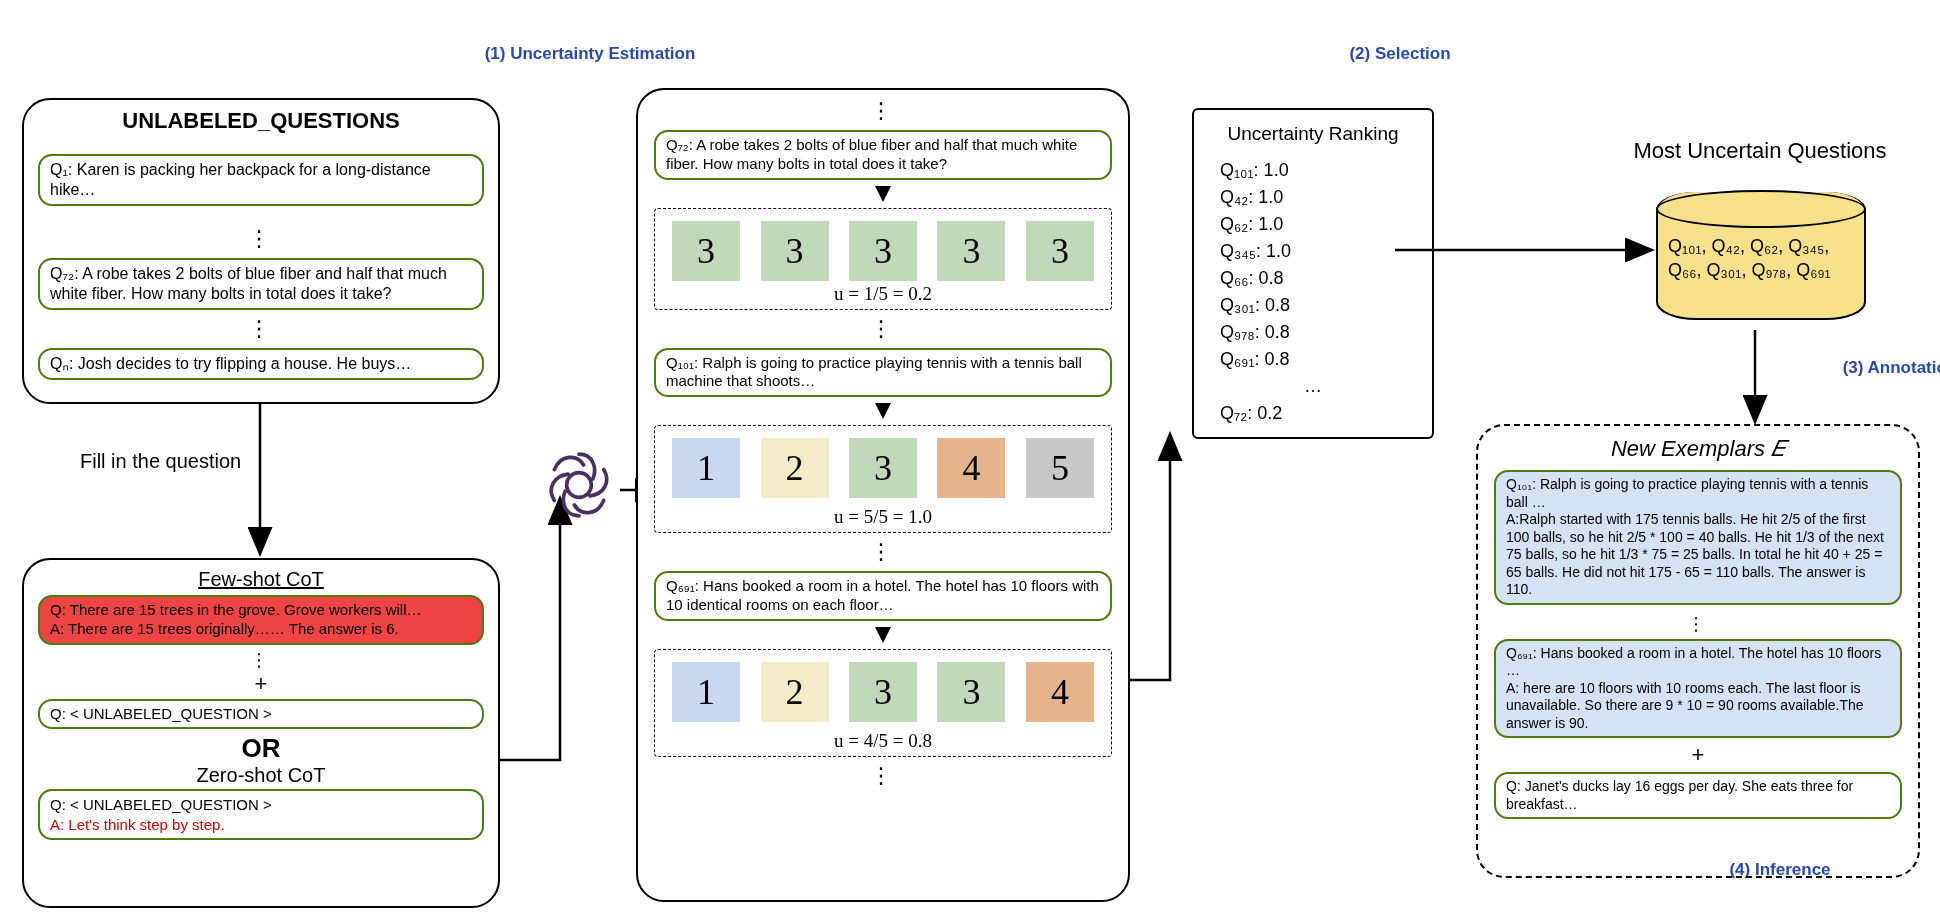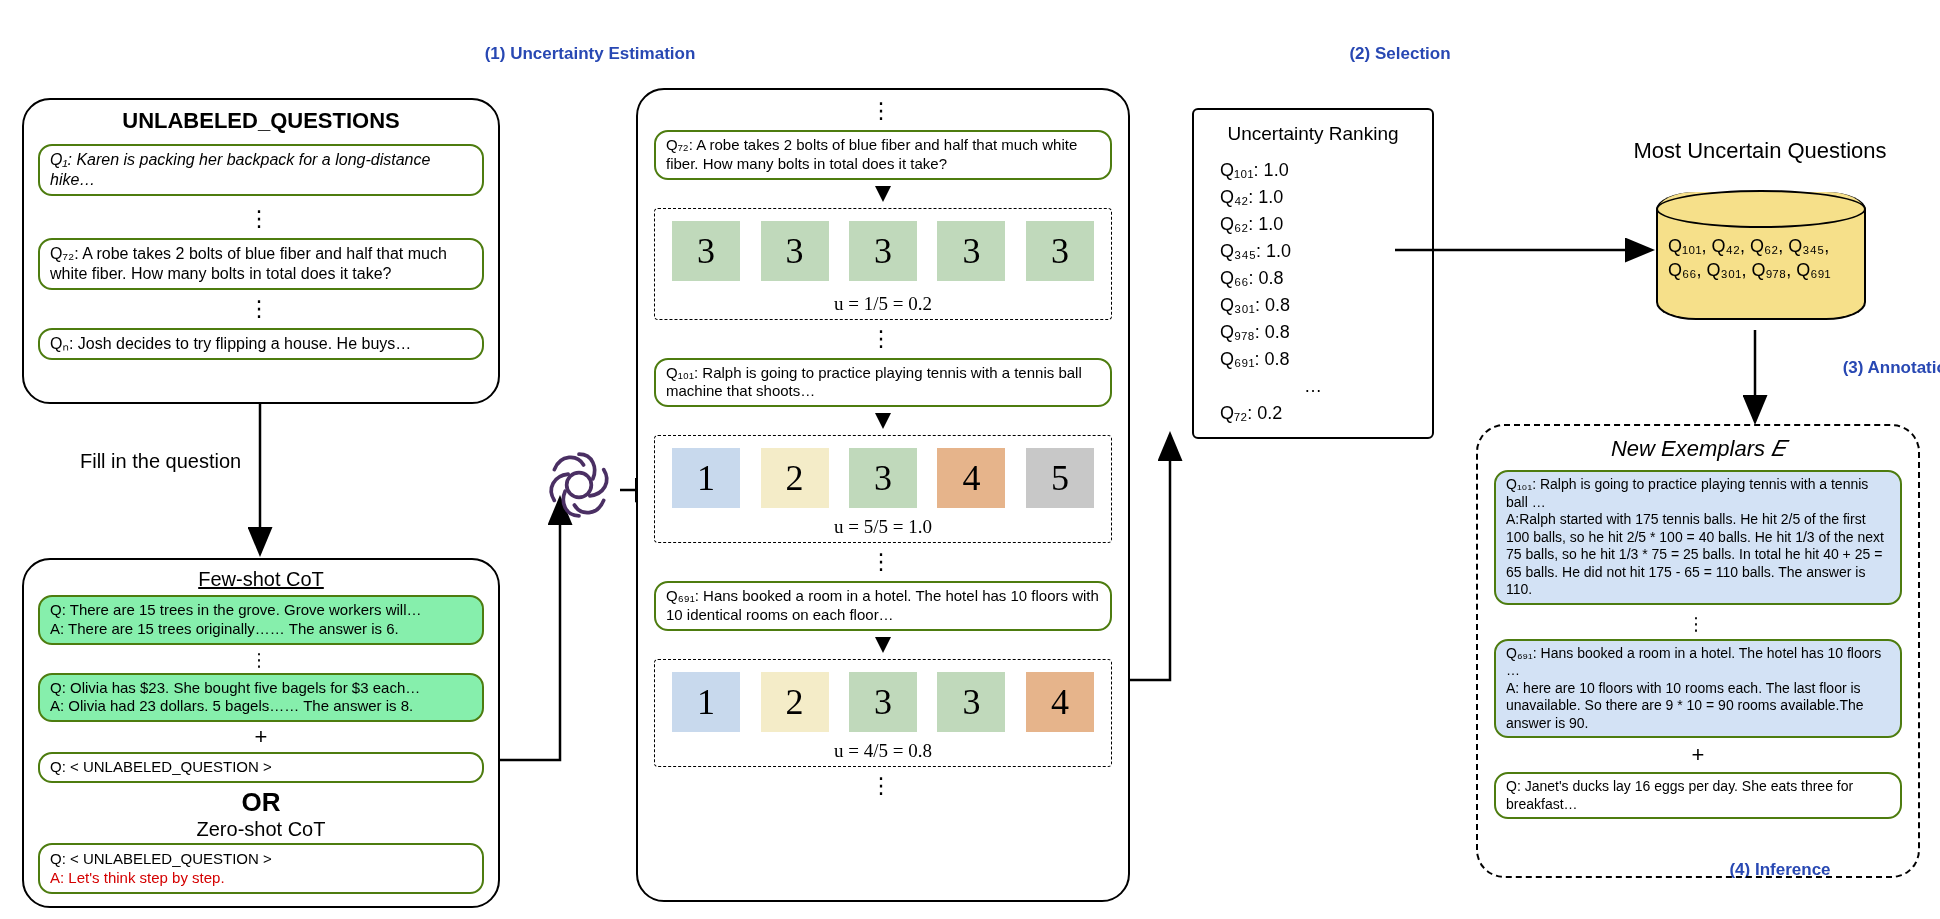--- a/index.html
+++ b/index.html
@@ -3,21 +3,21 @@
 <meta charset="utf-8">
 <style>
   html,body{margin:0;padding:0;font-family:Arial,Helvetica,sans-serif;background:#fff;color:#000;}
   .canvas{position:relative;width:1940px;height:919px;}
   .abs{position:absolute;}
   .panel{border:2px solid #000;border-radius:28px;background:#fff;}
   .stage-title{color:#2848b3;font-weight:700;font-size:17px;text-align:center;}
   .section-title{font-weight:700;font-size:22px;text-align:center;}
   .small-title{font-weight:400;font-size:20px;text-align:center;}
   .bubble{border:2px solid #4d7c0f;border-radius:14px;padding:4px 10px;font-size:16px;line-height:1.25;}
-  .fill-green{background:#86efac;}
+  .fill-green{background:#ef4444;}
   .fill-blue{background:#d3e2f5;}
   .dots{text-align:center;font-size:22px;letter-spacing:4px;}
   .plus{text-align:center;font-size:22px;}
   .dotted-box{border:1.6px dashed #000;border-radius:4px;}
   .ans-tile{width:68px;height:60px;display:inline-flex;align-items:center;justify-content:center;font-size:36px;font-family:Georgia,serif;margin:0 8px;}
   .c-blue{background:#c8d9ed;}
   .c-yellow{background:#f4ecc8;}
   .c-green{background:#c0d9bb;}
   .c-orange{background:#e6b48b;}
   .c-grey{background:#c8c8c8;}
@@ -59,35 +59,33 @@
     <line x1="1755" y1="330" x2="1755" y2="420" stroke="#000" stroke-width="2.5" marker-end="url(#ah)"></line>
   </svg>
 
   <div class="abs stage-title" style="left:400px;top:44px;width:380px;">(1) Uncertainty Estimation</div>
   <div class="abs stage-title" style="left:1300px;top:44px;width:200px;">(2) Selection</div>
   <div class="abs stage-title" style="left:1800px;top:358px;width:200px;">(3) Annotation</div>
   <div class="abs stage-title" style="left:1680px;top:860px;width:200px;">(4) Inference</div>
 
   <div class="abs panel" style="left:22px;top:98px;width:474px;height:302px;">
     <div class="section-title" style="margin-top:8px;">UNLABELED_QUESTIONS</div>
-    <div class="bubble" style="margin:10px 14px;font-style:italic;">Q₁: Karen is packing her backpack for a long-distance hike…</div>
+    <div class="bubble" style="margin:20px 14px;">Q₁: Karen is packing her backpack for a long-distance hike…</div>
     <div class="dots">⋮</div>
     <div class="bubble" style="margin:6px 14px;">Q₇₂: A robe takes 2 bolts of blue fiber and half that much white fiber. How many bolts in total does it take?</div>
     <div class="dots">⋮</div>
     <div class="bubble" style="margin:6px 14px;">Qₙ: Josh decides to try flipping a house.  He buys…</div>
   </div>
   <div class="abs small-label" style="left:80px;top:450px;">Fill in the question</div>
 
   <div class="abs panel" style="left:22px;top:558px;width:474px;height:346px;">
     <div class="small-title" style="margin-top:8px;text-decoration:underline;">Few-shot CoT</div>
     <div class="bubble fill-green" style="margin:4px 14px;white-space:pre-line;font-size:15px;">Q: There are 15 trees in the grove. Grove workers will…
 A: There are 15 trees originally…… The answer is 6.</div>
     <div class="dots" style="font-size:18px;">⋮</div>
-    <div class="bubble fill-green" style="margin:2px 14px;white-space:pre-line;font-size:15px;">Q: Olivia has $23. She bought five bagels for $3 each…
-A: Olivia had 23 dollars. 5 bagels…… The answer is 8.</div>
     <div class="plus">+</div>
     <div class="bubble" style="margin:2px 14px;font-size:15px;">Q: &lt; UNLABELED_QUESTION &gt;</div>
     <div class="section-title" style="font-size:26px;margin:4px 0 0 0;">OR</div>
     <div class="small-title">Zero-shot CoT</div>
     <div class="bubble" style="margin:2px 14px;font-size:15px;line-height:1.3;">
       <span>Q: &lt; UNLABELED_QUESTION &gt;</span><br>
       <span class="red">A: Let's think step by step.</span>
     </div>
   </div>
 
@@ -109,21 +107,21 @@
     <div class="dots" style="margin-top:8px;">⋮</div>
 
     <div class="bubble" style="margin:6px 16px;font-size:15px;">Q₇₂: A robe takes 2 bolts of blue fiber and half that much white fiber. How many bolts in total does it take?</div>
     <div class="arrow-down"></div>
     <div class="dotted-box" style="margin:6px 16px;padding:12px 6px 4px 6px;text-align:center;">
       <span class="ans-tile c-green">3</span>
       <span class="ans-tile c-green">3</span>
       <span class="ans-tile c-green">3</span>
       <span class="ans-tile c-green">3</span>
       <span class="ans-tile c-green">3</span>
-      <div class="u-eq" style="margin-top:12px;">u = 1/5 = 0.2</div>
+      <div class="u-eq" style="margin-top:2px;">u = 1/5 = 0.2</div>
     </div>
 
     <div class="dots">⋮</div>
 
     <div class="bubble" style="margin:6px 16px;font-size:15px;">Q₁₀₁: Ralph is going to practice playing tennis with a tennis ball machine that shoots…</div>
     <div class="arrow-down"></div>
     <div class="dotted-box" style="margin:6px 16px;padding:12px 6px 4px 6px;text-align:center;">
       <span class="ans-tile c-blue">1</span>
       <span class="ans-tile c-yellow">2</span>
       <span class="ans-tile c-green">3</span>

